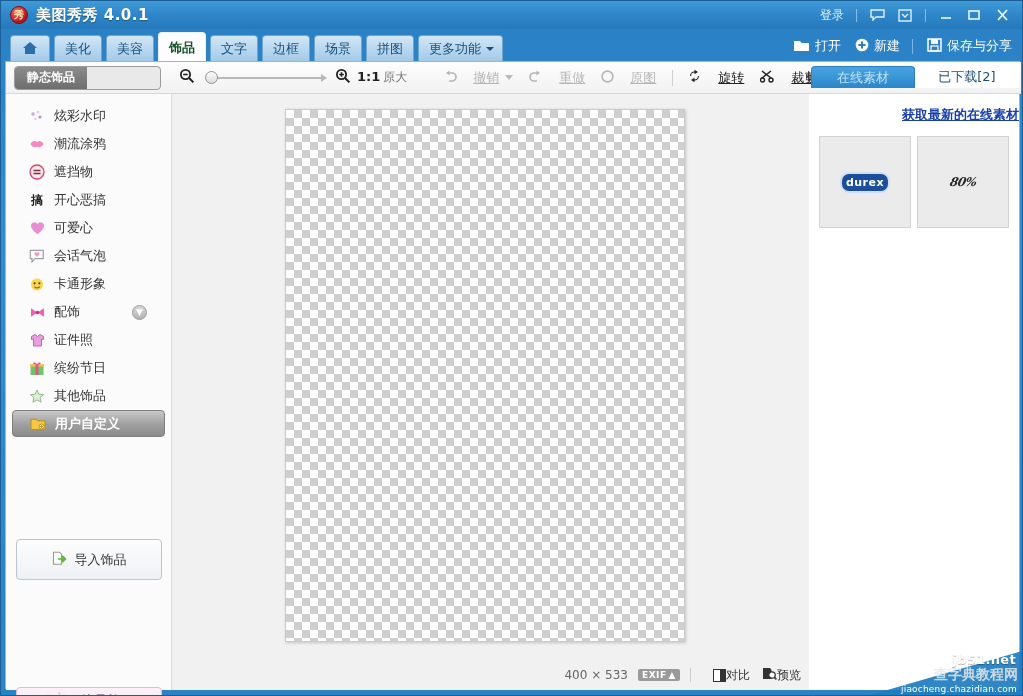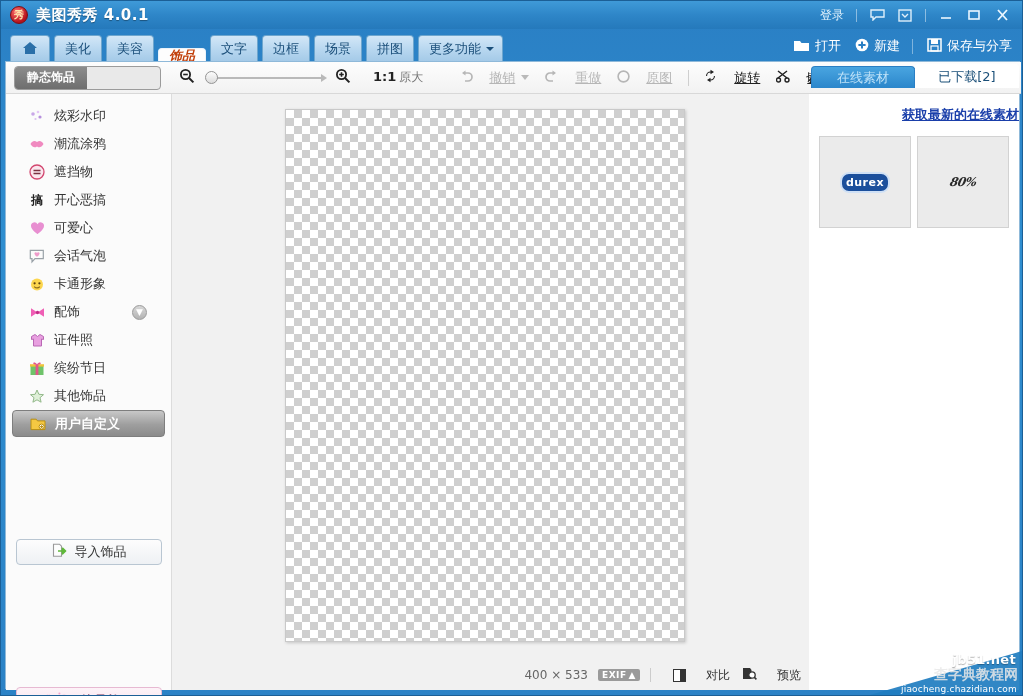--- a/index.html
+++ b/index.html
@@ -64,22 +64,22 @@
     height: 27px; min-width: 46px; margin-right: 4px;
     background: linear-gradient(180deg,#d3e7f7 0%, #b6d6ef 55%, #a3c9e7 100%);
     border: 1px solid #6ea6ce; border-bottom: none;
     border-radius: 4px 4px 0 0;
     display: flex; align-items: center; justify-content: center;
     color: #1b4f7a; font-size: 13px; padding: 0 10px;
     cursor: default;
   }
   .tab.home { min-width: 40px; padding: 0 8px; }
   .tab.active {
-    background: #fdfdfd; border-color: #eaf3fb; color: #c2410c;
-    height: 14px; font-weight: bold; font-style: italic;
+    background: #fdfdfd; border-color: #eaf3fb; color: #14532d;
+    height: 30px; font-weight: bold;
   }
   .tab.more { padding-right: 8px; }
   .tab .caret {
     display:inline-block; margin-left:5px;
     border-left:4px solid transparent; border-right:4px solid transparent;
     border-top:4px solid #1b4f7a;
   }
   #toolbar-right {
     position: absolute; right: 10px; top: 32px; height: 26px;
     display: flex; align-items: center; color: #ffffff; font-size: 13px;
@@ -126,21 +126,21 @@
   .zoom-arrow {
     position:absolute; right:0; top:3px;
     border-top:4px solid transparent; border-bottom:4px solid transparent;
     border-left:6px solid #b9b9b9;
   }
   .zoom-handle {
     position:absolute; left:2px; width:13px; height:13px; border-radius:50%;
     background: linear-gradient(180deg,#fcfcfc,#dcdcdc);
     border:1px solid #949494;
   }
-  .ratio { margin-left: 22px; font-size: 13px; color:#222; font-weight: bold; }
+  .ratio { margin-left: 6px; font-size: 13px; color:#222; font-weight: bold; }
   .ratio .sub { font-weight: normal; color:#777; margin-left:3px; font-size:12px;}
 
   .tool-items { display:flex; align-items:center; margin-left: 36px; }
   .tool { display:flex; align-items:center; margin-right:16px; font-size:13px; color:#222; cursor:default;}
   .tool.disabled { color:#b6b6b6; }
   .tool .lbl { margin-left:16px;text-decoration:underline; }
   .tool .dropcaret {
     margin-left:6px; border-left:4px solid transparent; border-right:4px solid transparent;
     border-top:5px solid #555;
   }
@@ -183,21 +183,21 @@
     border:1px solid #7e7e7e; color:#fff; font-weight:bold;
     height: 27px;
   }
   .side-item .chev {
     position:absolute; right:18px; width:15px; height:15px; border-radius:50%;
     background: linear-gradient(180deg,#d8d8d8,#b3b3b3); border:1px solid #9a9a9a;
     display:flex; align-items:center; justify-content:center;
     color:#fff; font-size:9px; line-height:13px;
   }
   #import-btn {
-    position:absolute; left:10px; top:445px; width:146px; height:26px;
+    position:absolute; left:10px; top:445px; width:146px; height:41px;
     background: linear-gradient(180deg,#fdfdfd 0%, #eef1f4 100%);
     border:1px solid #b9c6d2; border-radius:4px;
     display:flex; align-items:center; justify-content:center; gap:7px;
     font-size:13px; color:#333; cursor:default;
   }
   #tutorial-btn {
     position:absolute; left:10px; top:593px; width:146px; height:28px;
     background: linear-gradient(180deg,#fdf3f8 0%, #f6dce9 100%);
     border:1px solid #e7b9d2; border-radius:4px;
     display:flex; align-items:center; justify-content:center; gap:10px;
@@ -224,21 +224,21 @@
     position:absolute; left:0; bottom:0; width:639px; height:30px;
     display:flex; align-items:center; justify-content:flex-end; padding-right:10px;
     font-size:12px; color:#555;text-align:right;
   }
   #statusbar .dim { color:#666; }
   #statusbar .exif {
     margin-left:10px; background:#9a9a9a; color:#fff; font-size:9px; font-weight:bold;
     padding:1px 4px; border-radius:2px; letter-spacing:.5px; display:flex; align-items:center; gap:2px;
   }
   #statusbar .sb-sep { width:1px; height:14px; background:#cccccc; margin:0 10px; }
-  #statusbar .sb-item { display:flex; align-items:center; gap:20px; color:#333; margin-left:12px; cursor:default;}
+  #statusbar .sb-item { display:flex; align-items:center; gap:0; color:#333; margin-left:12px; cursor:default;}
   .cmp-icon { width:13px; height:13px; border:1px solid #333; display:inline-block;
               background: linear-gradient(90deg,#ffffff 50%, #333333 50%); }
 
   
   #rightpanel {
     position:absolute; right:0; top:32px; width:210px; height:596px;
     background:#ffffff;
   }
   #panel-tabs {
     position:absolute; left:0; top:-32px; width:210px; height:26px;

